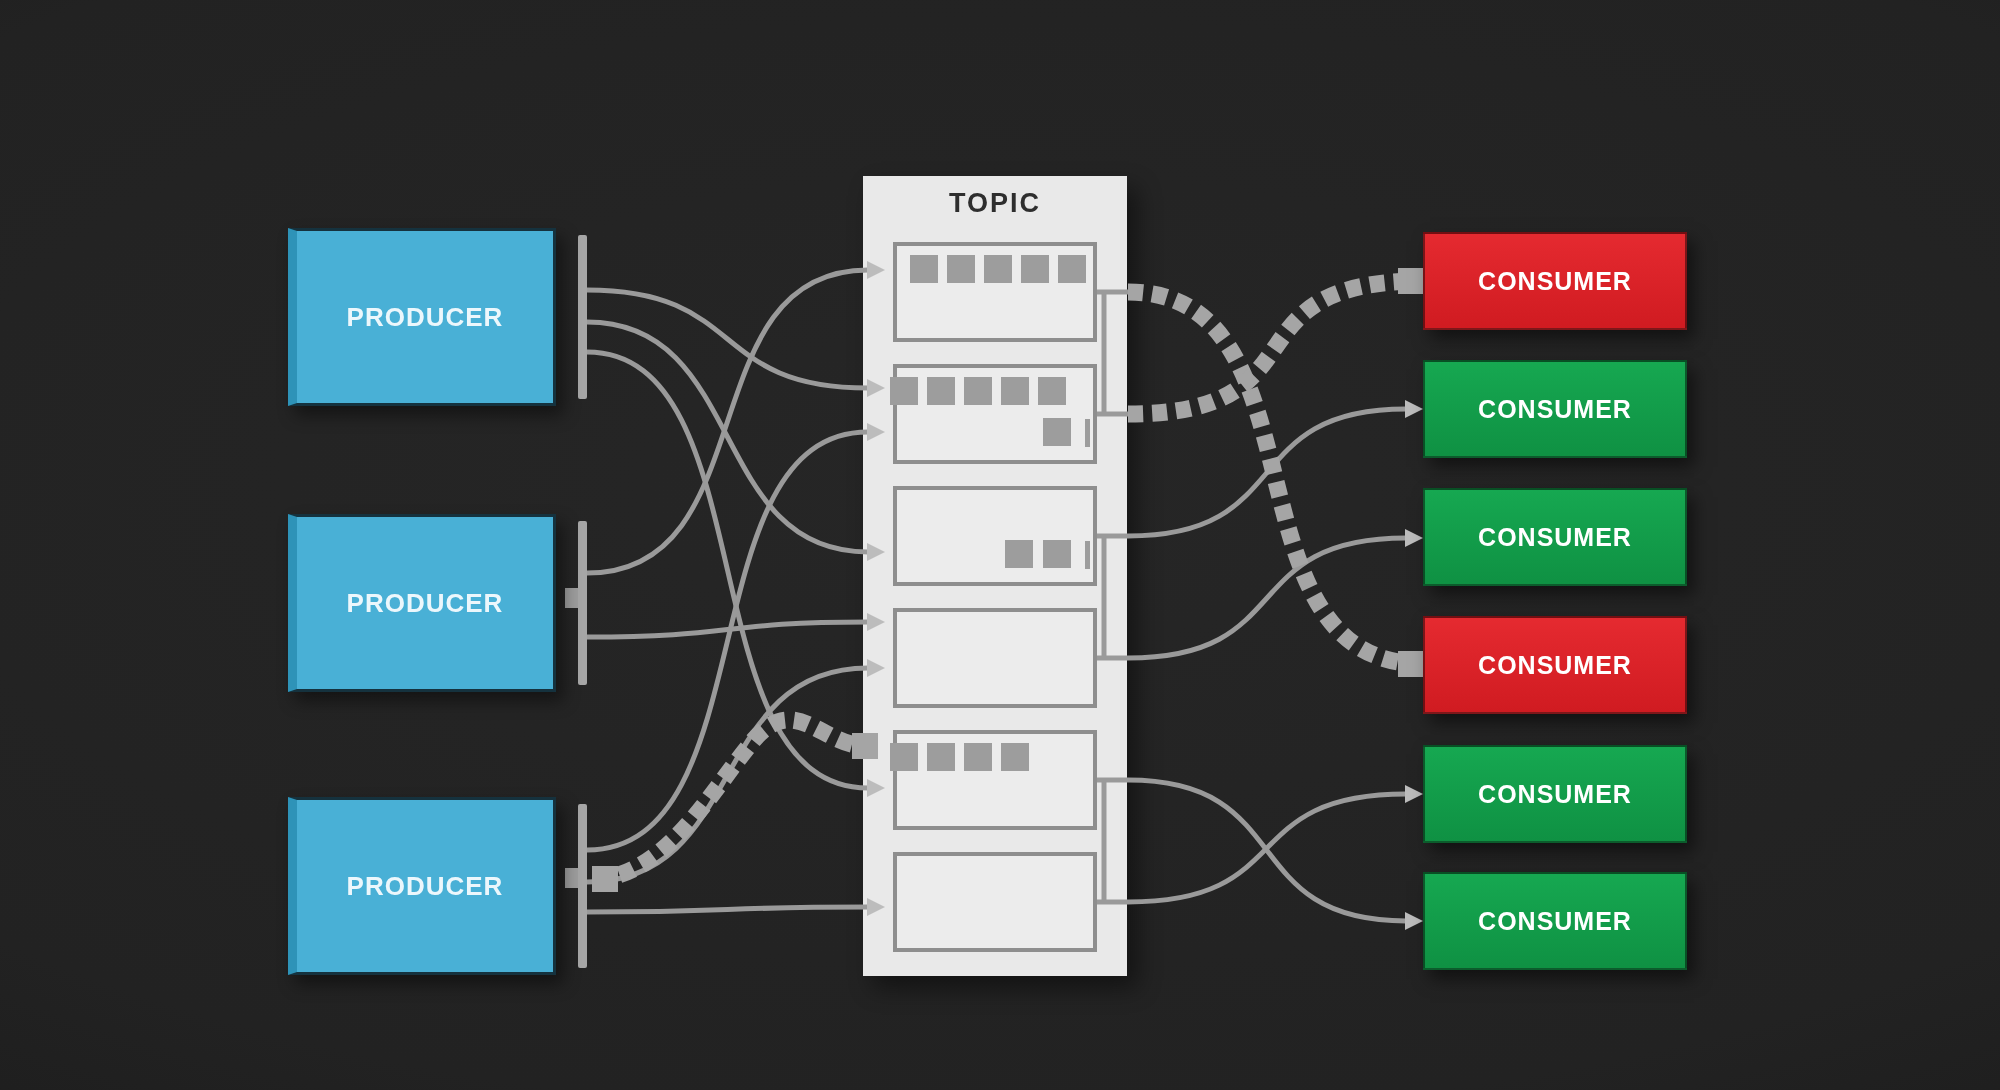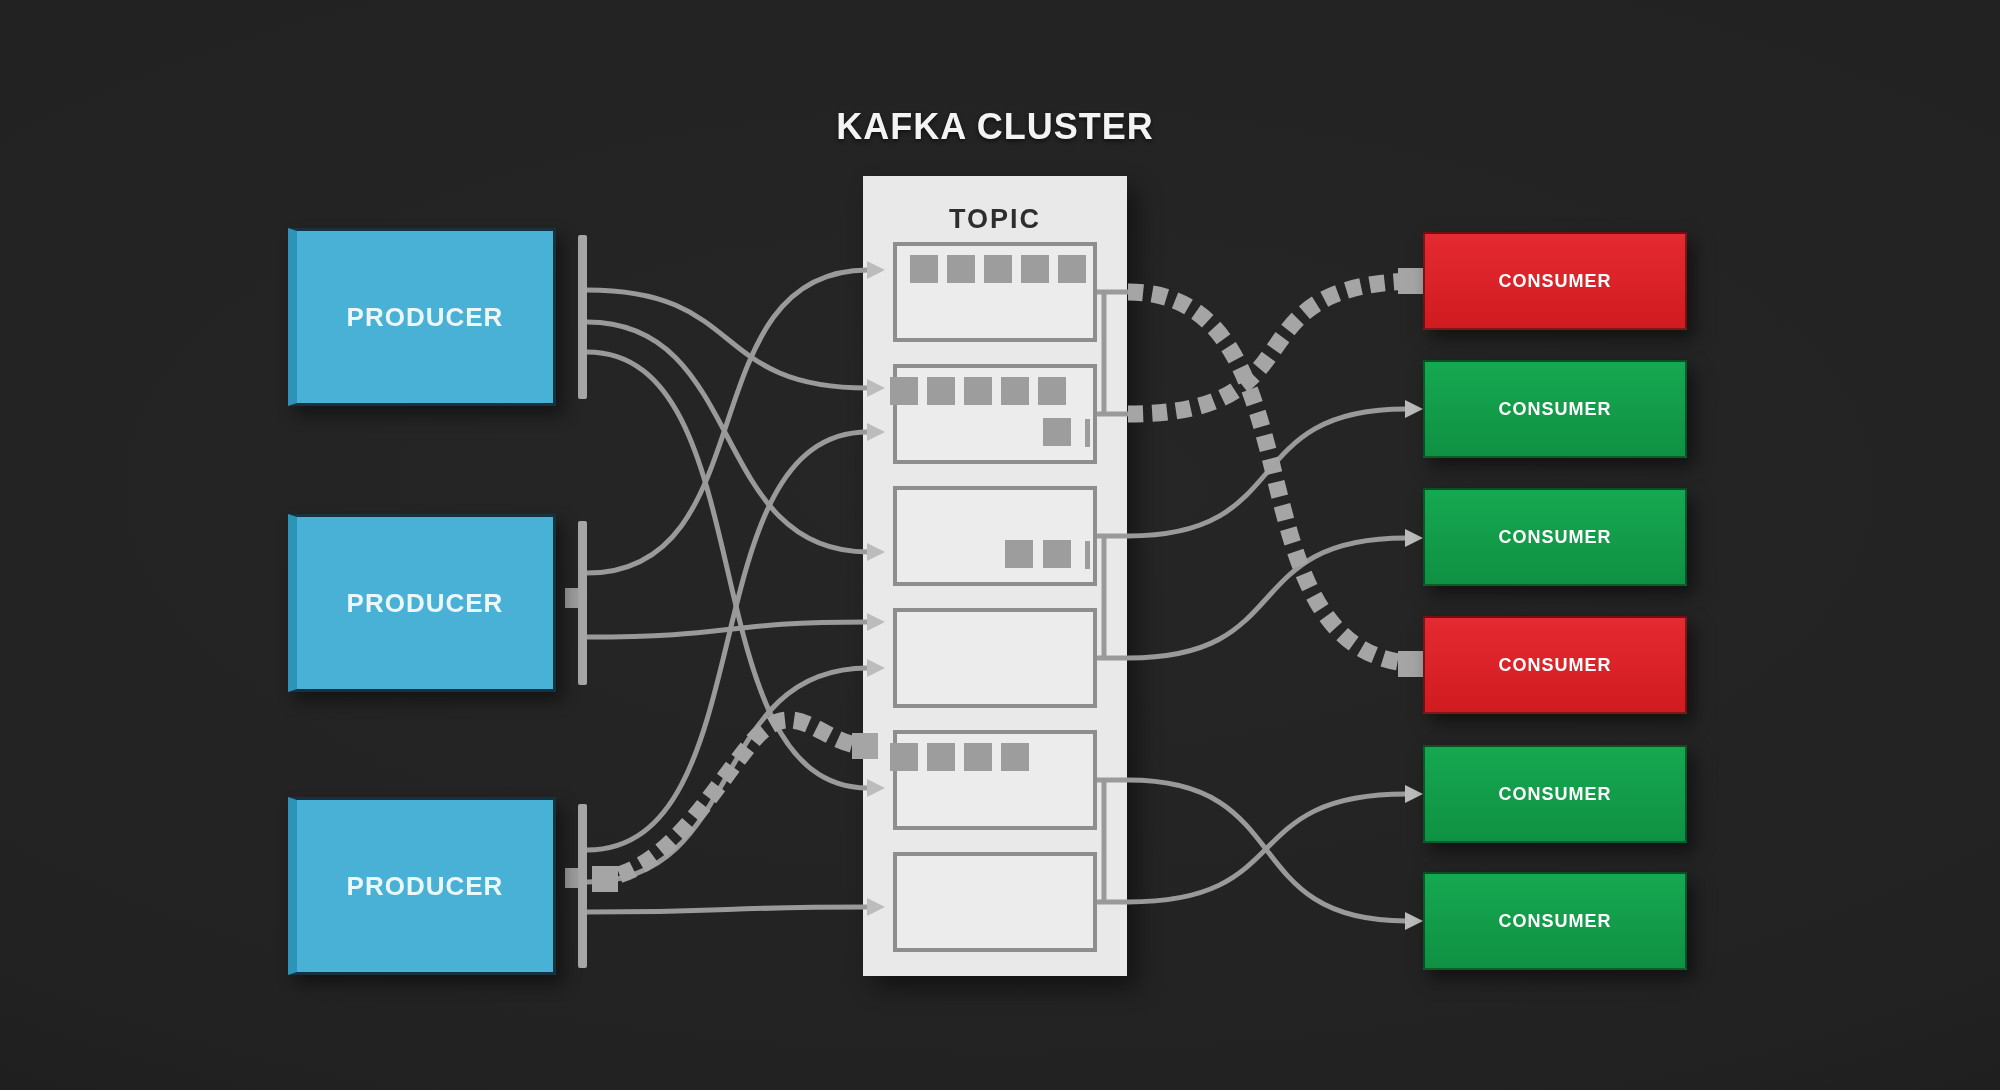--- a/index.html
+++ b/index.html
@@ -19,44 +19,43 @@
     box-shadow:7px 9px 16px rgba(0,0,0,.45);
     display:flex;align-items:center;justify-content:center;box-sizing:border-box;
   }
   .producer .lbl{color:#ecf7fc;font-size:26px;font-weight:bold;letter-spacing:1px;}
   .pbar{position:absolute;left:578px;width:9px;background:#a6a6a6;border-radius:2px;z-index:2;}
   .topic-panel{
     position:absolute;left:863px;top:176px;width:264px;height:800px;z-index:1;
     background:#e9e9e9;box-shadow:10px 12px 22px rgba(0,0,0,.45);
   }
   .topic-label{
-    position:absolute;top:28px;left:0;width:100%;text-align:center;
+    position:absolute;top:12px;left:0;width:100%;text-align:center;
     font-size:27px;font-weight:bold;color:#2e2e2e;letter-spacing:2px;
   }
   .partition{
     position:absolute;left:30px;width:196px;height:92px;
     border:4px solid #8e8e8e;background:#ececec;box-sizing:content-box;
   }
   .msq{position:absolute;width:28px;height:28px;background:#9d9d9d;}
   .sbar{position:absolute;width:5px;height:28px;background:#9d9d9d;}
   .consumer{
     position:absolute;left:1423px;width:264px;height:98px;z-index:3;
     display:flex;align-items:center;justify-content:center;box-sizing:border-box;
     border:2px solid rgba(0,0,0,.45);box-shadow:7px 9px 16px rgba(0,0,0,.5);
   }
   .consumer.red{background:linear-gradient(#e52a30,#d01b21);}
   .consumer.green{background:linear-gradient(#16a851,#0f9143);}
-  .consumer .lbl{color:#ffffff;font-size:18px;font-weight:bold;letter-spacing:1px;}
+  .consumer .lbl{color:#ffffff;font-size:25px;font-weight:bold;letter-spacing:1px;}
   svg.wires{position:absolute;left:0;top:0;z-index:2;}
 </style>
 </head>
 <body>
 
 <div class="stage" id="stage">
-  <div class="title">KAFKA CLUSTER</div>
 
   <div class="topic-panel" id="topicPanel">
     <div class="topic-label">TOPIC</div>
   <div class="partition" style="top: 66px;">
         <div class="msq" style="left: 13px; top: 9px;"></div>
         <div class="msq" style="left: 50px; top: 9px;"></div>
         <div class="msq" style="left: 87px; top: 9px;"></div>
         <div class="msq" style="left: 124px; top: 9px;"></div>
         <div class="msq" style="left: 161px; top: 9px;"></div>
       </div>

